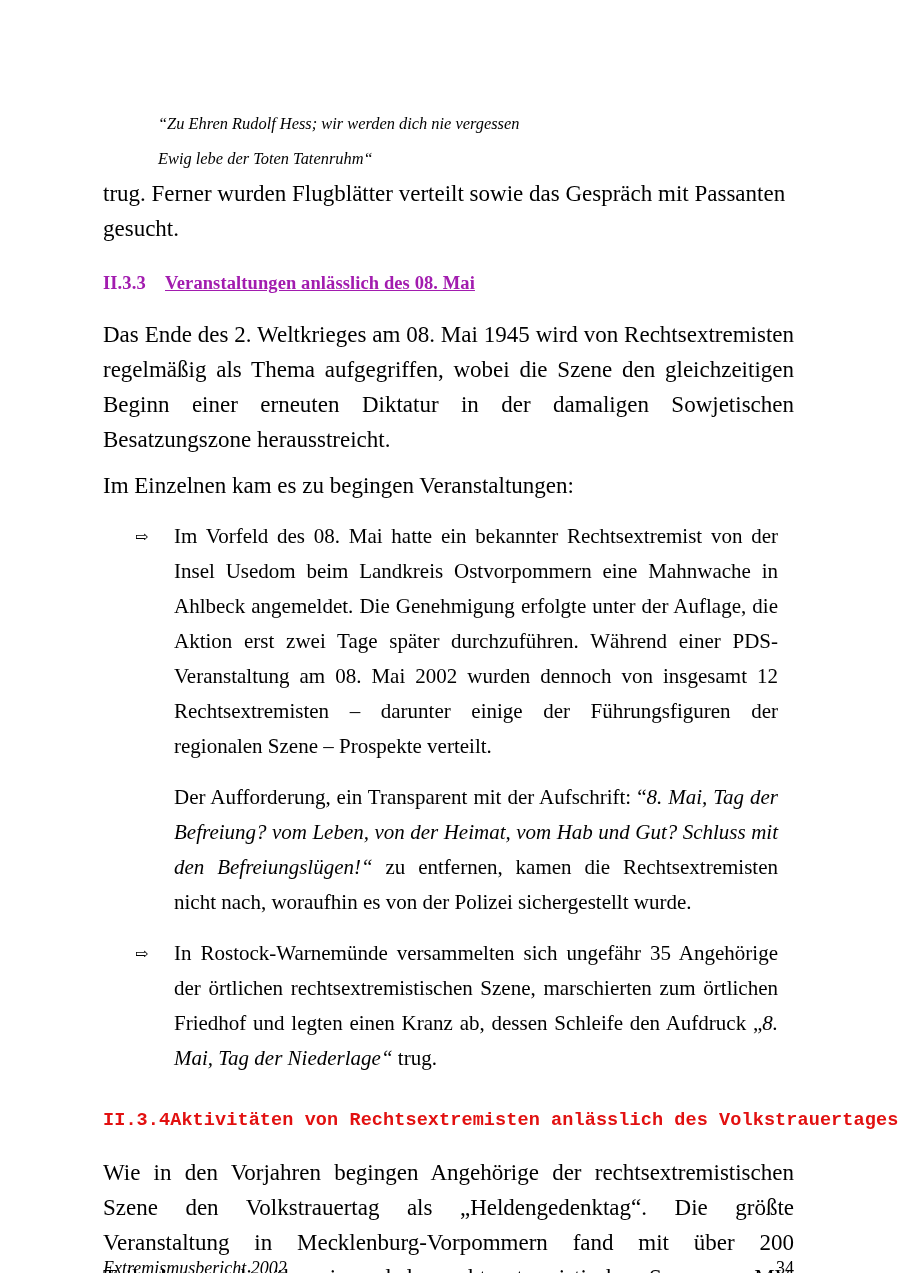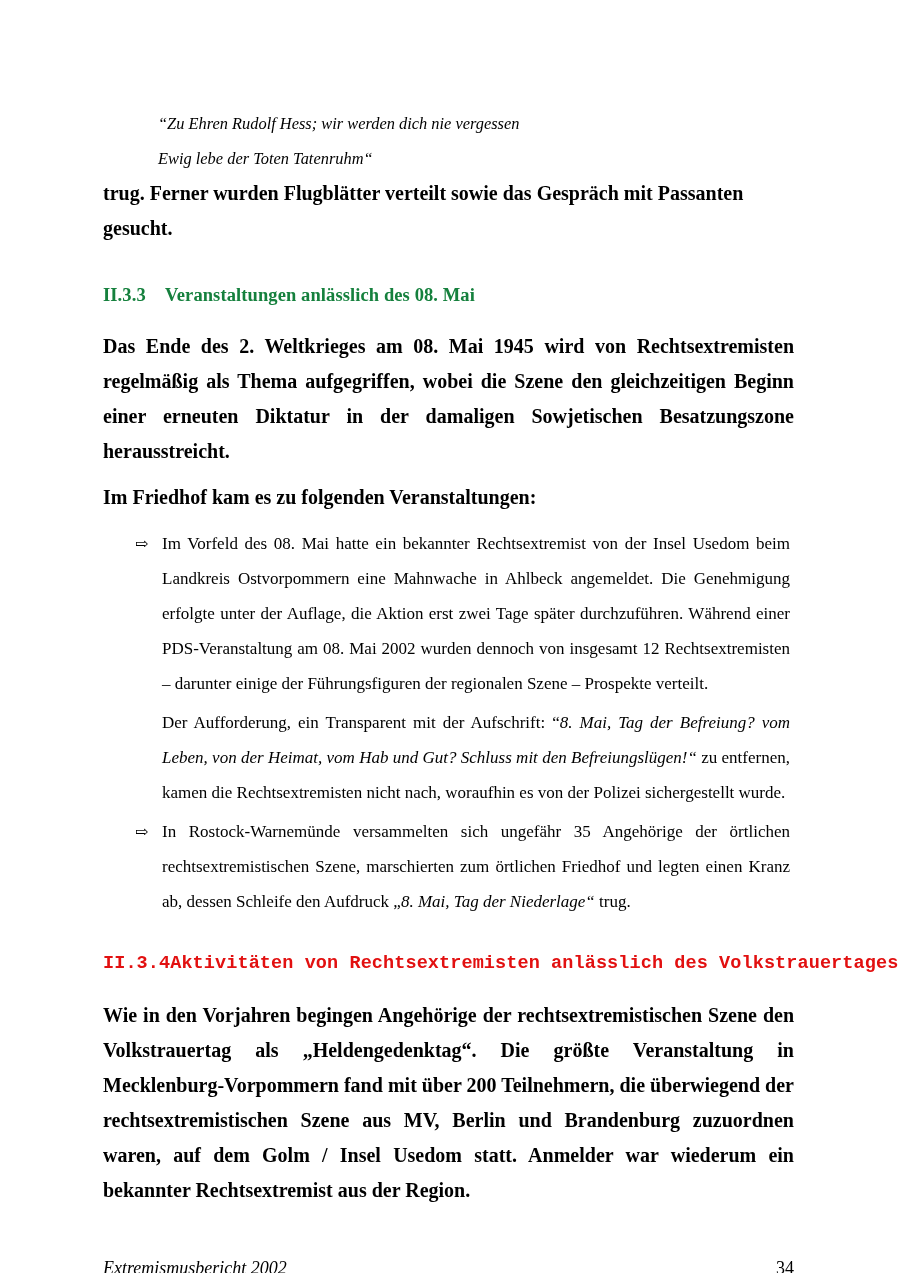--- a/index.html
+++ b/index.html
@@ -40,26 +40,25 @@
     line-height: 35px;
   }
   .quote-line {
     display: block;
     white-space: pre;
   }
 
   
   p.body {
     margin: 0;
-    font-size: 20px;
+    font-size: 23px;
     line-height: 35px;
     text-align: justify;
     text-justify: inter-word;
     hyphens: manual;
-    font-weight: bold;
   }
   p.body.no-justify {
     text-align: left;
   }
 
   
   h2.heading {
     margin: 0;
     font-size: 18.5px;
     font-weight: bold;
@@ -86,22 +85,22 @@
   }
   .arrow-marker {
     position: absolute;
     left: 32px;
     top: 0;
     font-size: 16px;
     line-height: 35px;
     color: #000;
   }
   li .li-par {
-    margin: 4px;
-    font-size: 17px;
+    margin: 16px;
+    font-size: 21px;
     line-height: 35px;
     text-align: justify;
     text-justify: inter-word;
   }
 
   em.it { font-style: italic; }
 
   
   .footer {
     position: absolute;
@@ -127,27 +126,27 @@
 
   <div class="content">
 
     <div class="quote-block" style="margin-top:106px;">
       <span class="quote-line">“Zu Ehren Rudolf Hess; wir werden dich nie vergessen</span>
       <span class="quote-line">Ewig lebe der Toten Tatenruhm“</span>
     </div>
 
     <p class="body no-justify" style="margin-top:0px;">trug. Ferner wurden Flugblätter verteilt sowie das Gespräch mit Passanten gesucht.</p>
 
-    <h2 class="heading" style="margin-top: 36px; color: #15803d;">
+    <h2 class="heading" style="margin-top: 24px; color: #a21caf; text-decoration: underline;">
       <span class="num">II.3.3</span><span>Veranstaltungen anlässlich des 08. Mai</span>
     </h2>
 
     <p class="body" style="margin-top:21px;">Das Ende des 2. Weltkrieges am 08. Mai 1945 wird von Rechtsextremisten regelmäßig als Thema aufgegriffen, wobei die Szene den gleichzeitigen Beginn einer erneuten Diktatur in der damaligen Sowjetischen Besatzungszone herausstreicht.</p>
 
-    <p class="body no-justify" style="margin-top:11px;">Im Friedhof kam es zu folgenden Veranstaltungen:</p>
+    <p class="body no-justify" style="margin-top:11px;">Im Einzelnen kam es zu begingen Veranstaltungen:</p>
 
     <ul class="arrow-list" style="margin-top:11px;">
 
       <li>
         <span class="arrow-marker">⇨</span>
         <p class="li-par">Im Vorfeld des 08. Mai hatte ein bekannter Rechtsextremist von der Insel Usedom beim Landkreis Ostvorpommern eine Mahnwache in Ahlbeck angemeldet. Die Genehmigung erfolgte unter der Auflage, die Aktion erst zwei Tage später durchzuführen. Während einer PDS-Veranstaltung am 08. Mai 2002 wurden dennoch von insgesamt 12 Rechtsextremisten – darunter einige der Führungsfiguren der regionalen Szene – Prospekte verteilt.</p>
         <p class="li-par"><span>Der Aufforderung, ein Transparent mit der Aufschrift: “</span><em class="it">8. Mai, Tag der Befreiung? vom Leben, von der Heimat, vom Hab und Gut? Schluss mit den Befreiungslügen!“</em><span> zu entfernen, kamen die Rechtsextremisten nicht nach, woraufhin es von der Polizei sichergestellt wurde.</span></p>
       </li>
 
       <li style="margin-top:0px;">

